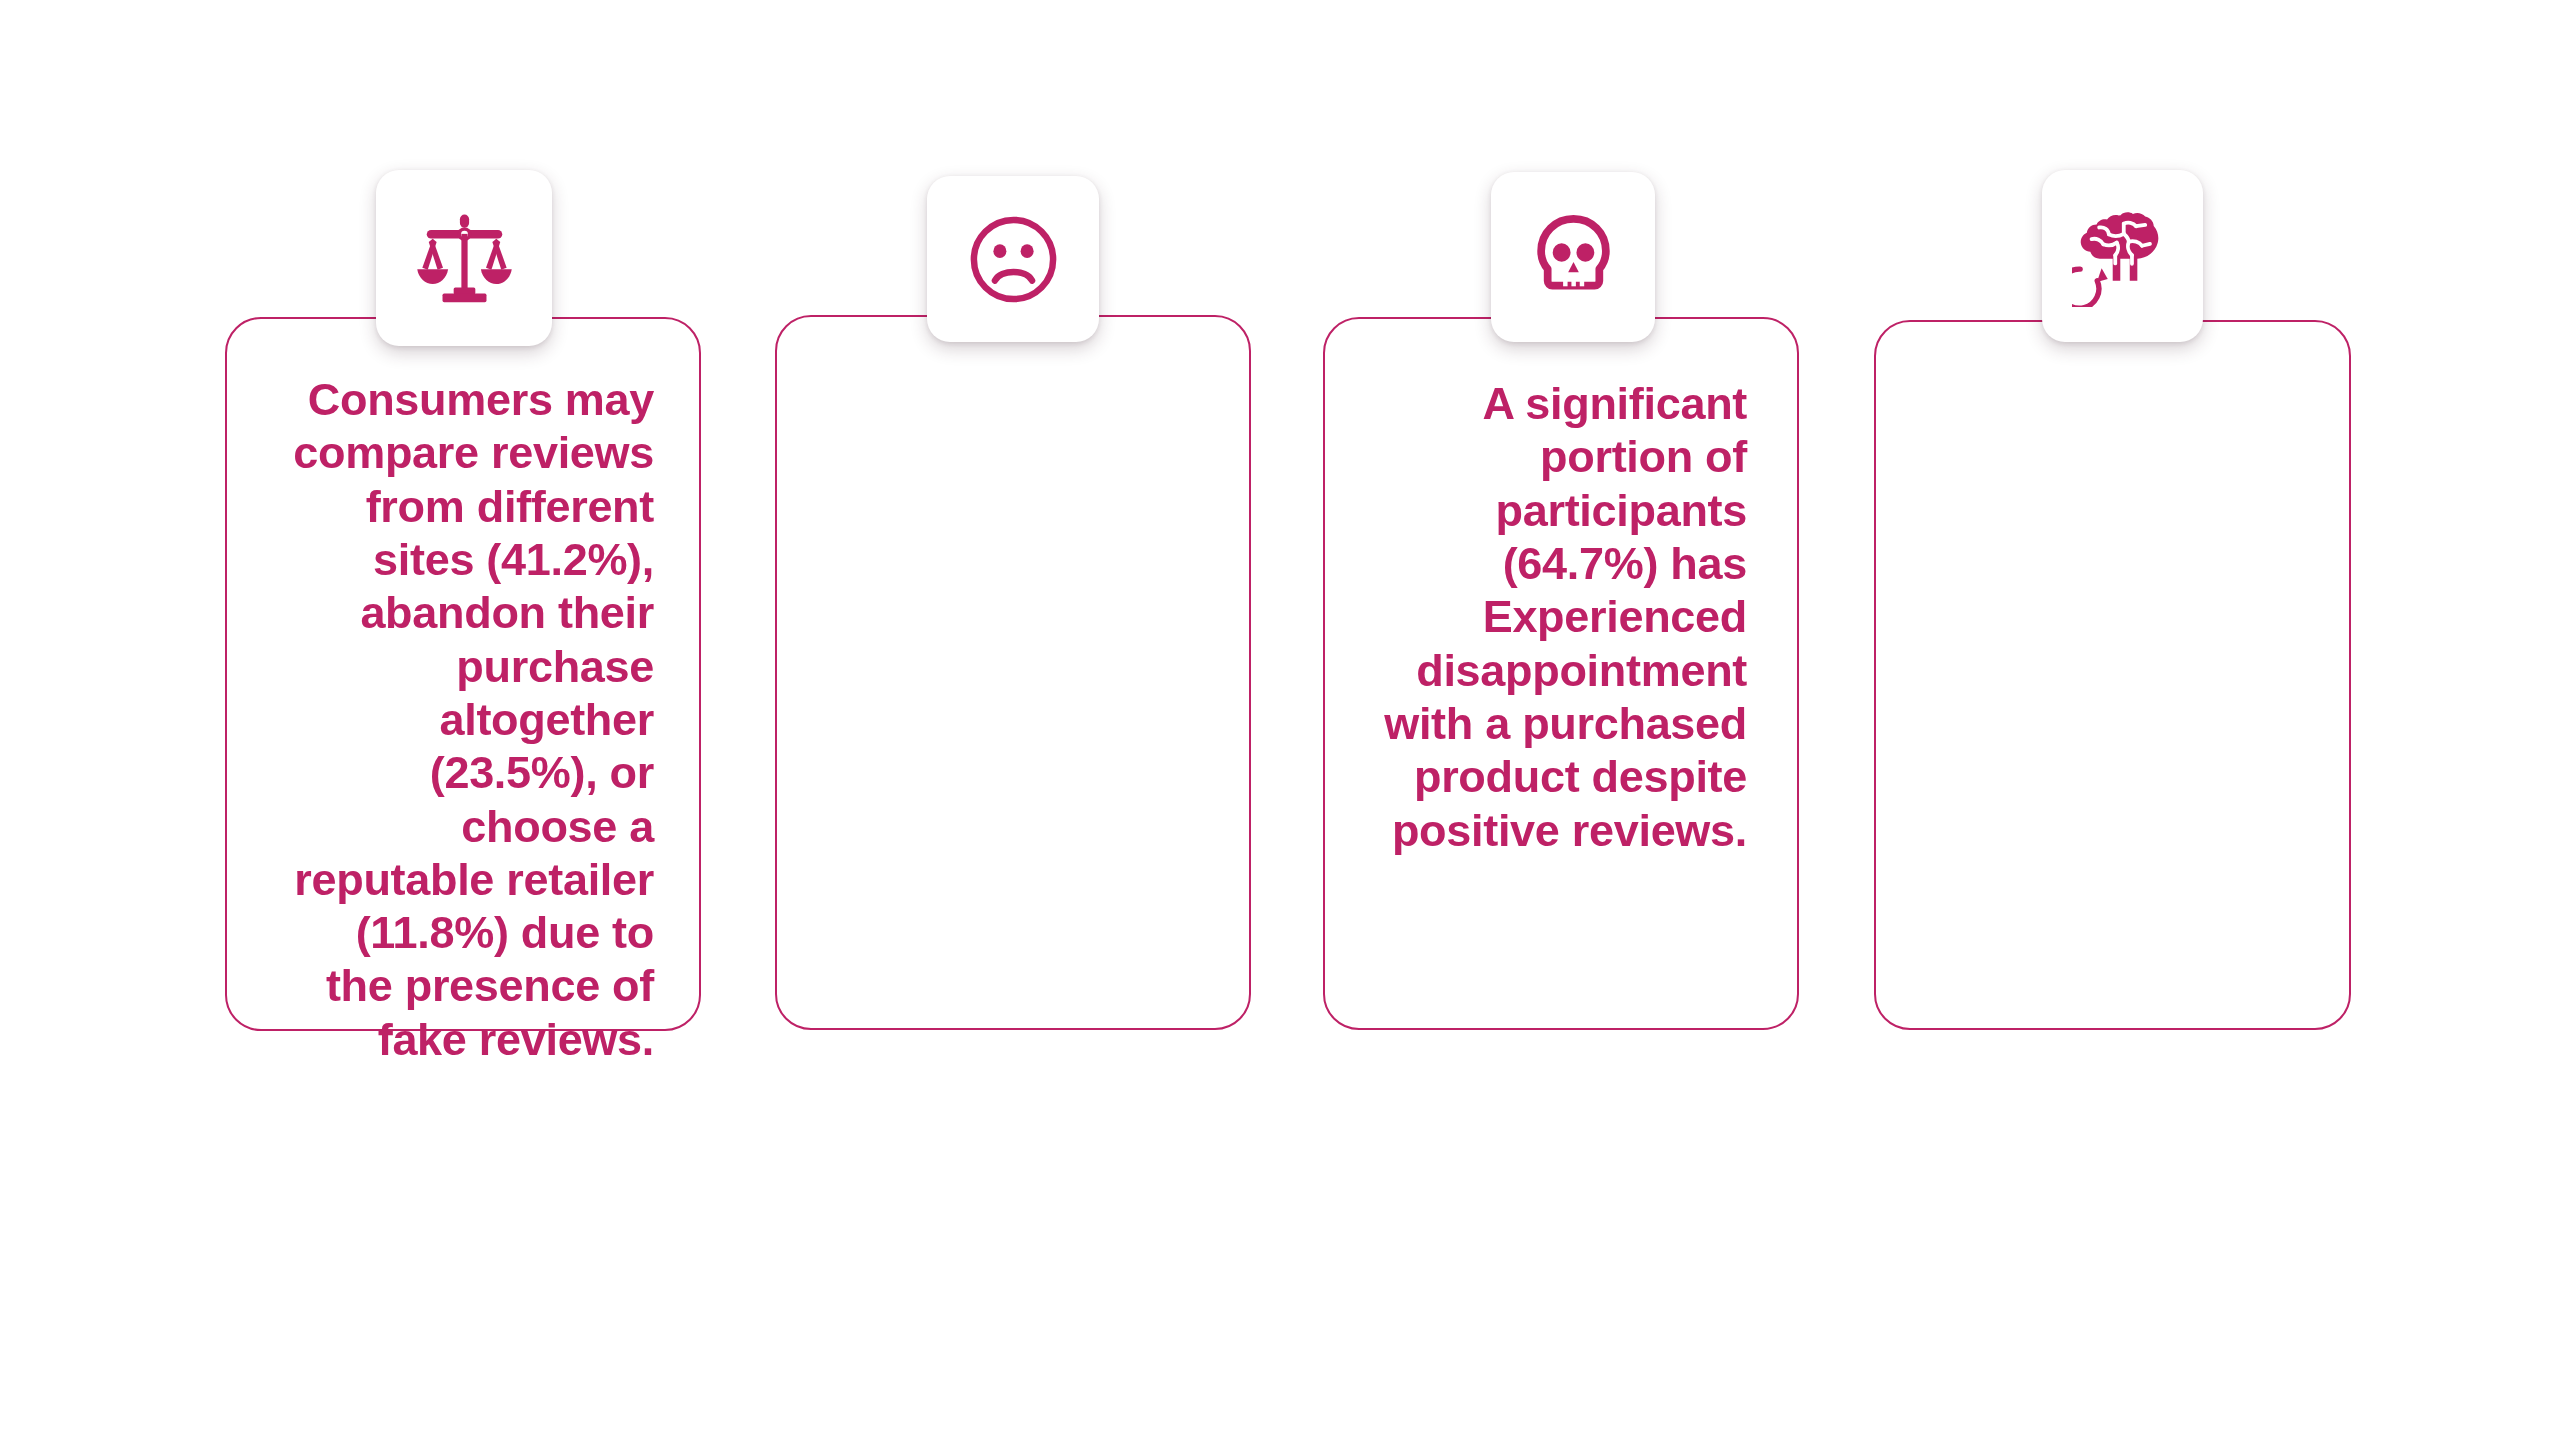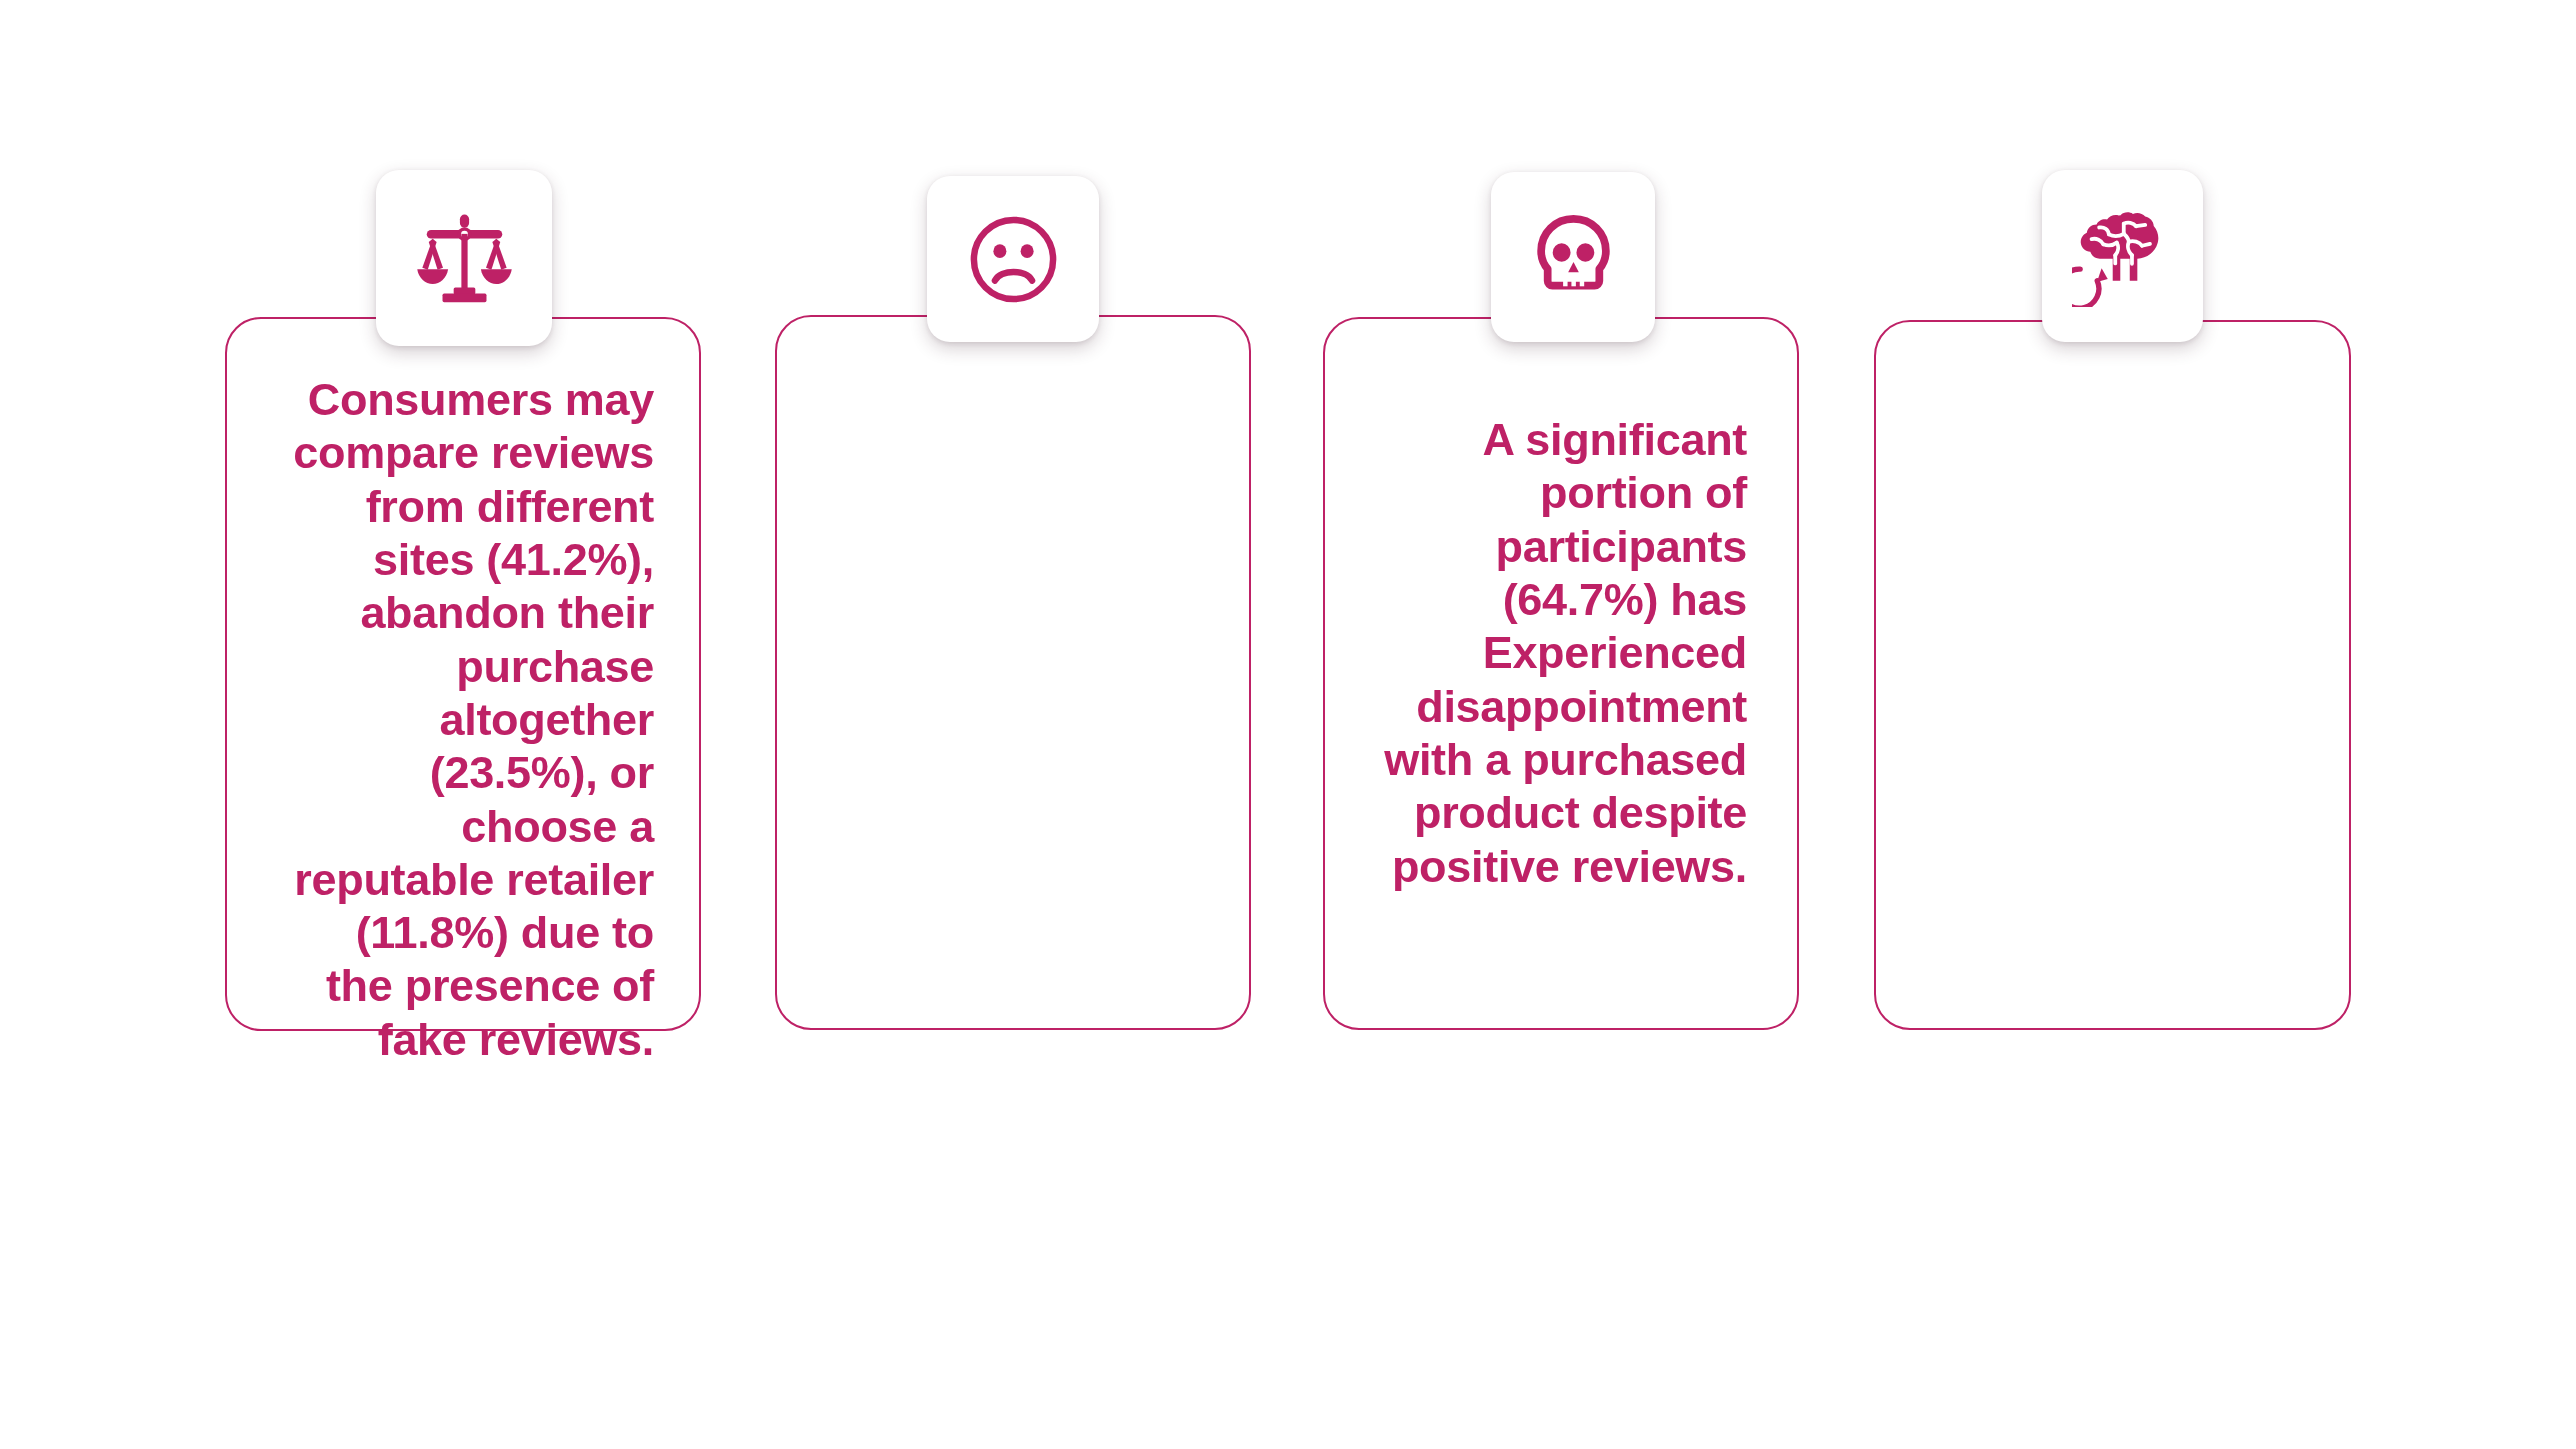--- a/index.html
+++ b/index.html
@@ -130,21 +130,21 @@
 
         <path d="M32 35.0 L35.6 42.0 L28.4 42.0 Z" fill="#BE2166"></path>
 
         <rect x="25.0" y="45.0" width="3.0" height="6.4" fill="#ffffff"></rect>
         <rect x="30.6" y="45.0" width="3.0" height="6.4" fill="#ffffff"></rect>
         <rect x="36.2" y="45.0" width="3.0" height="6.4" fill="#ffffff"></rect>
       </svg>
     </span>
   </div>
 
-  <div class="card-text" style="left:1379px; top:377px; width:368px;margin-top:36px;">A significant portion of participants (64.7%) has Experienced disappointment with a purchased product despite positive reviews.</div>
+  <div class="card-text" style="left:1379px; top:377px; width:368px;">A significant portion of participants (64.7%) has Experienced disappointment with a purchased product despite positive reviews.</div>
 
   <div class="card" style="left:1874px; top:320px; width:477px; height:710px;"></div>
 
   <div class="icon-tile" style="left:2042px; top:170px; width:161px; height:172px;">
     <span>
       <svg width="101" height="101" viewBox="0 0 64 64" fill="none" aria-hidden="true">
 
         <path d="M29.6 6.0
                  C26.6 5.2 23.6 6.4 22.2 8.6
                  C19.4 8.0 16.6 9.4 15.6 11.8

